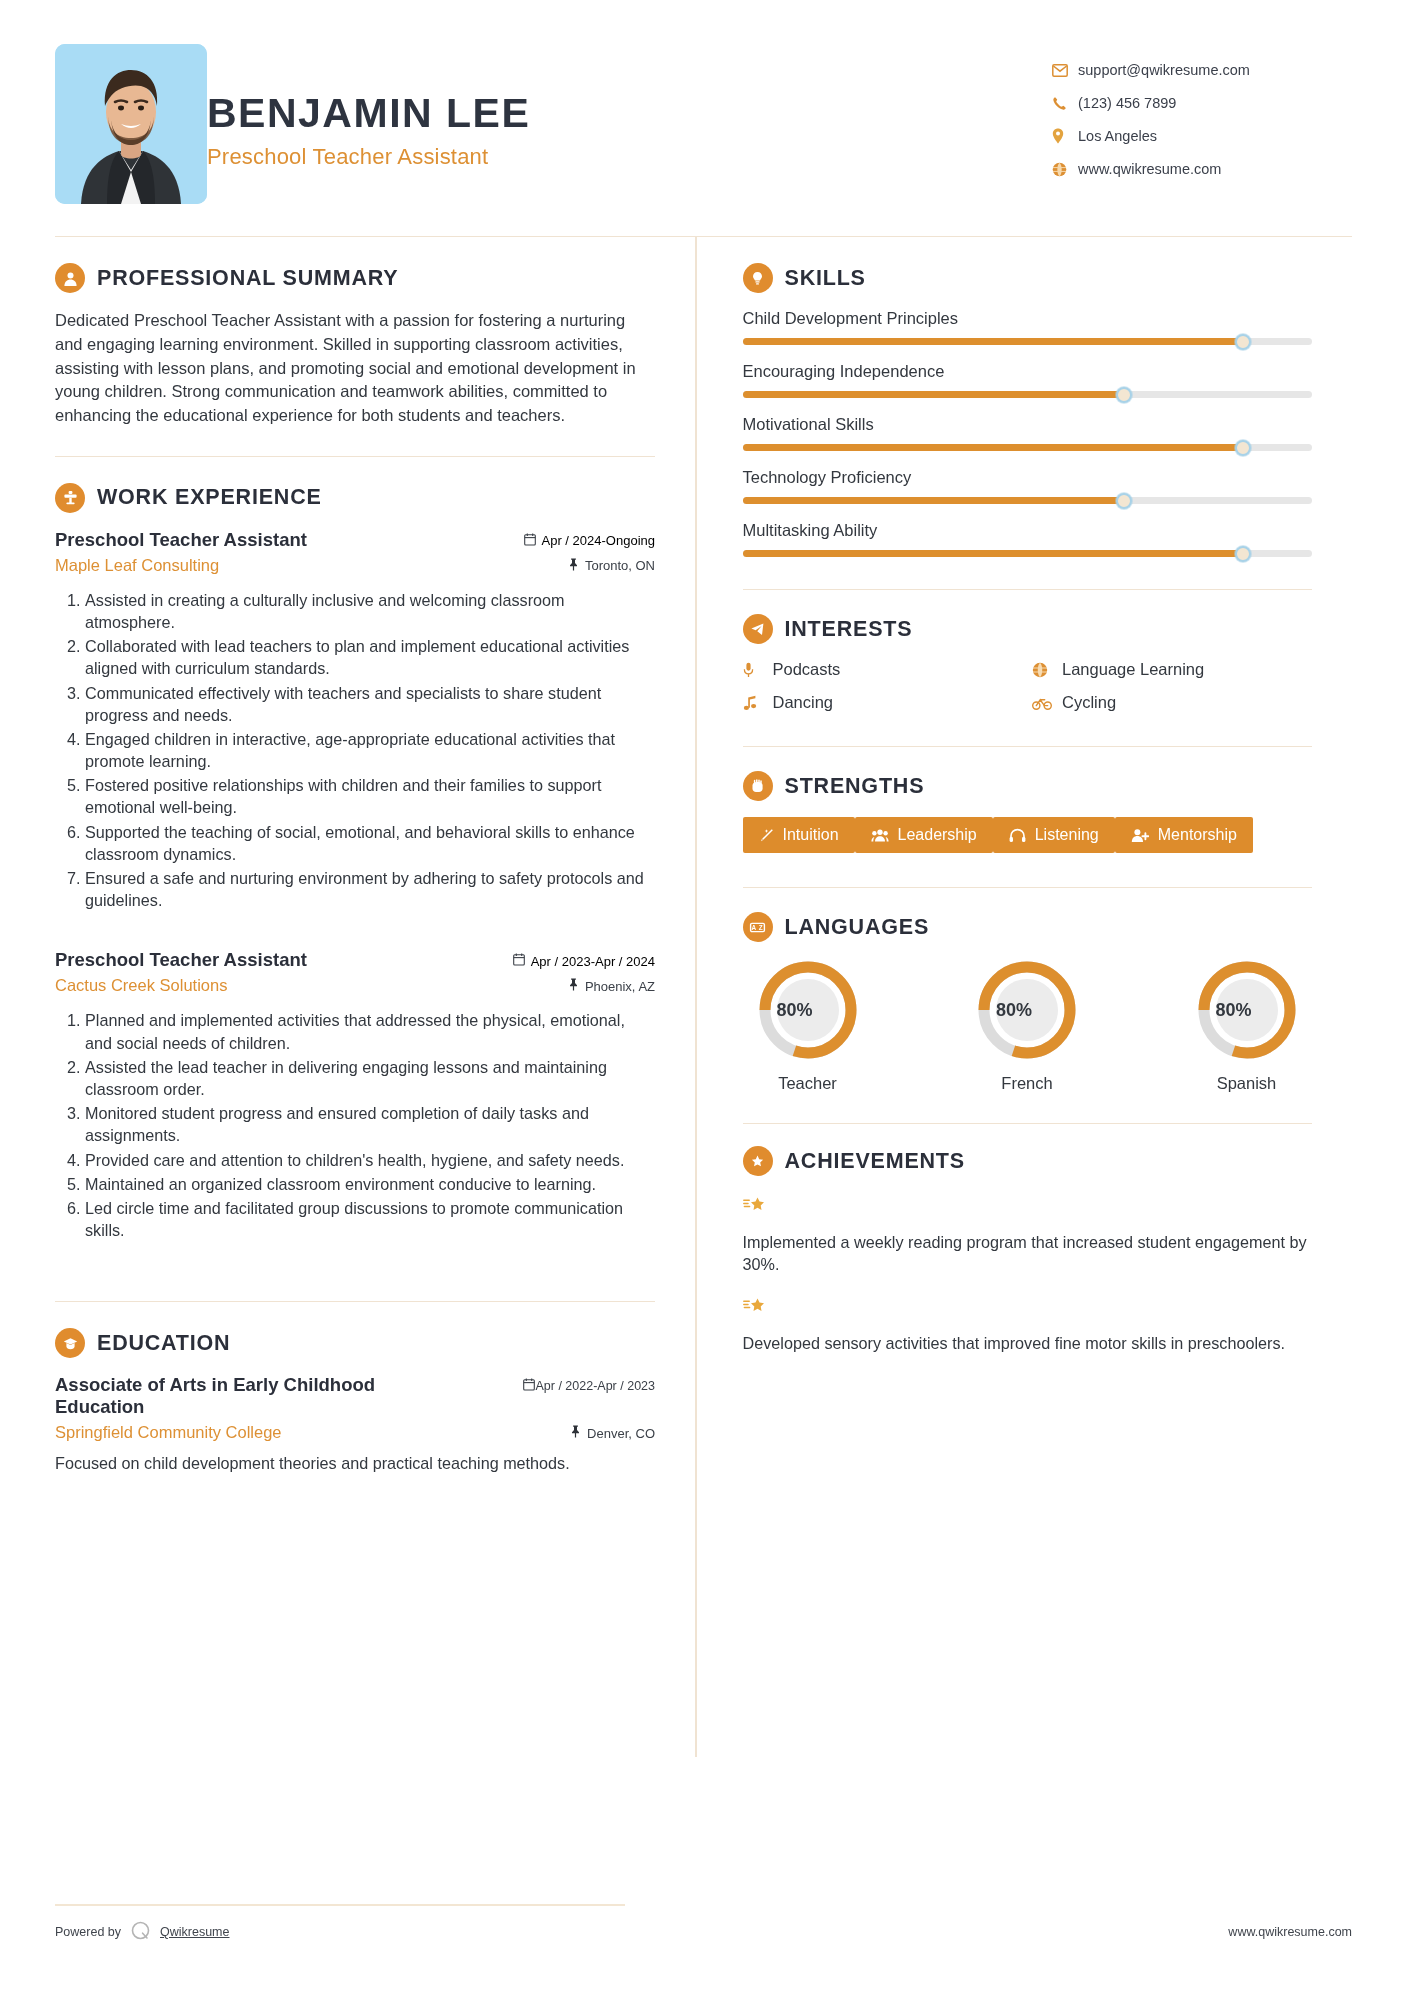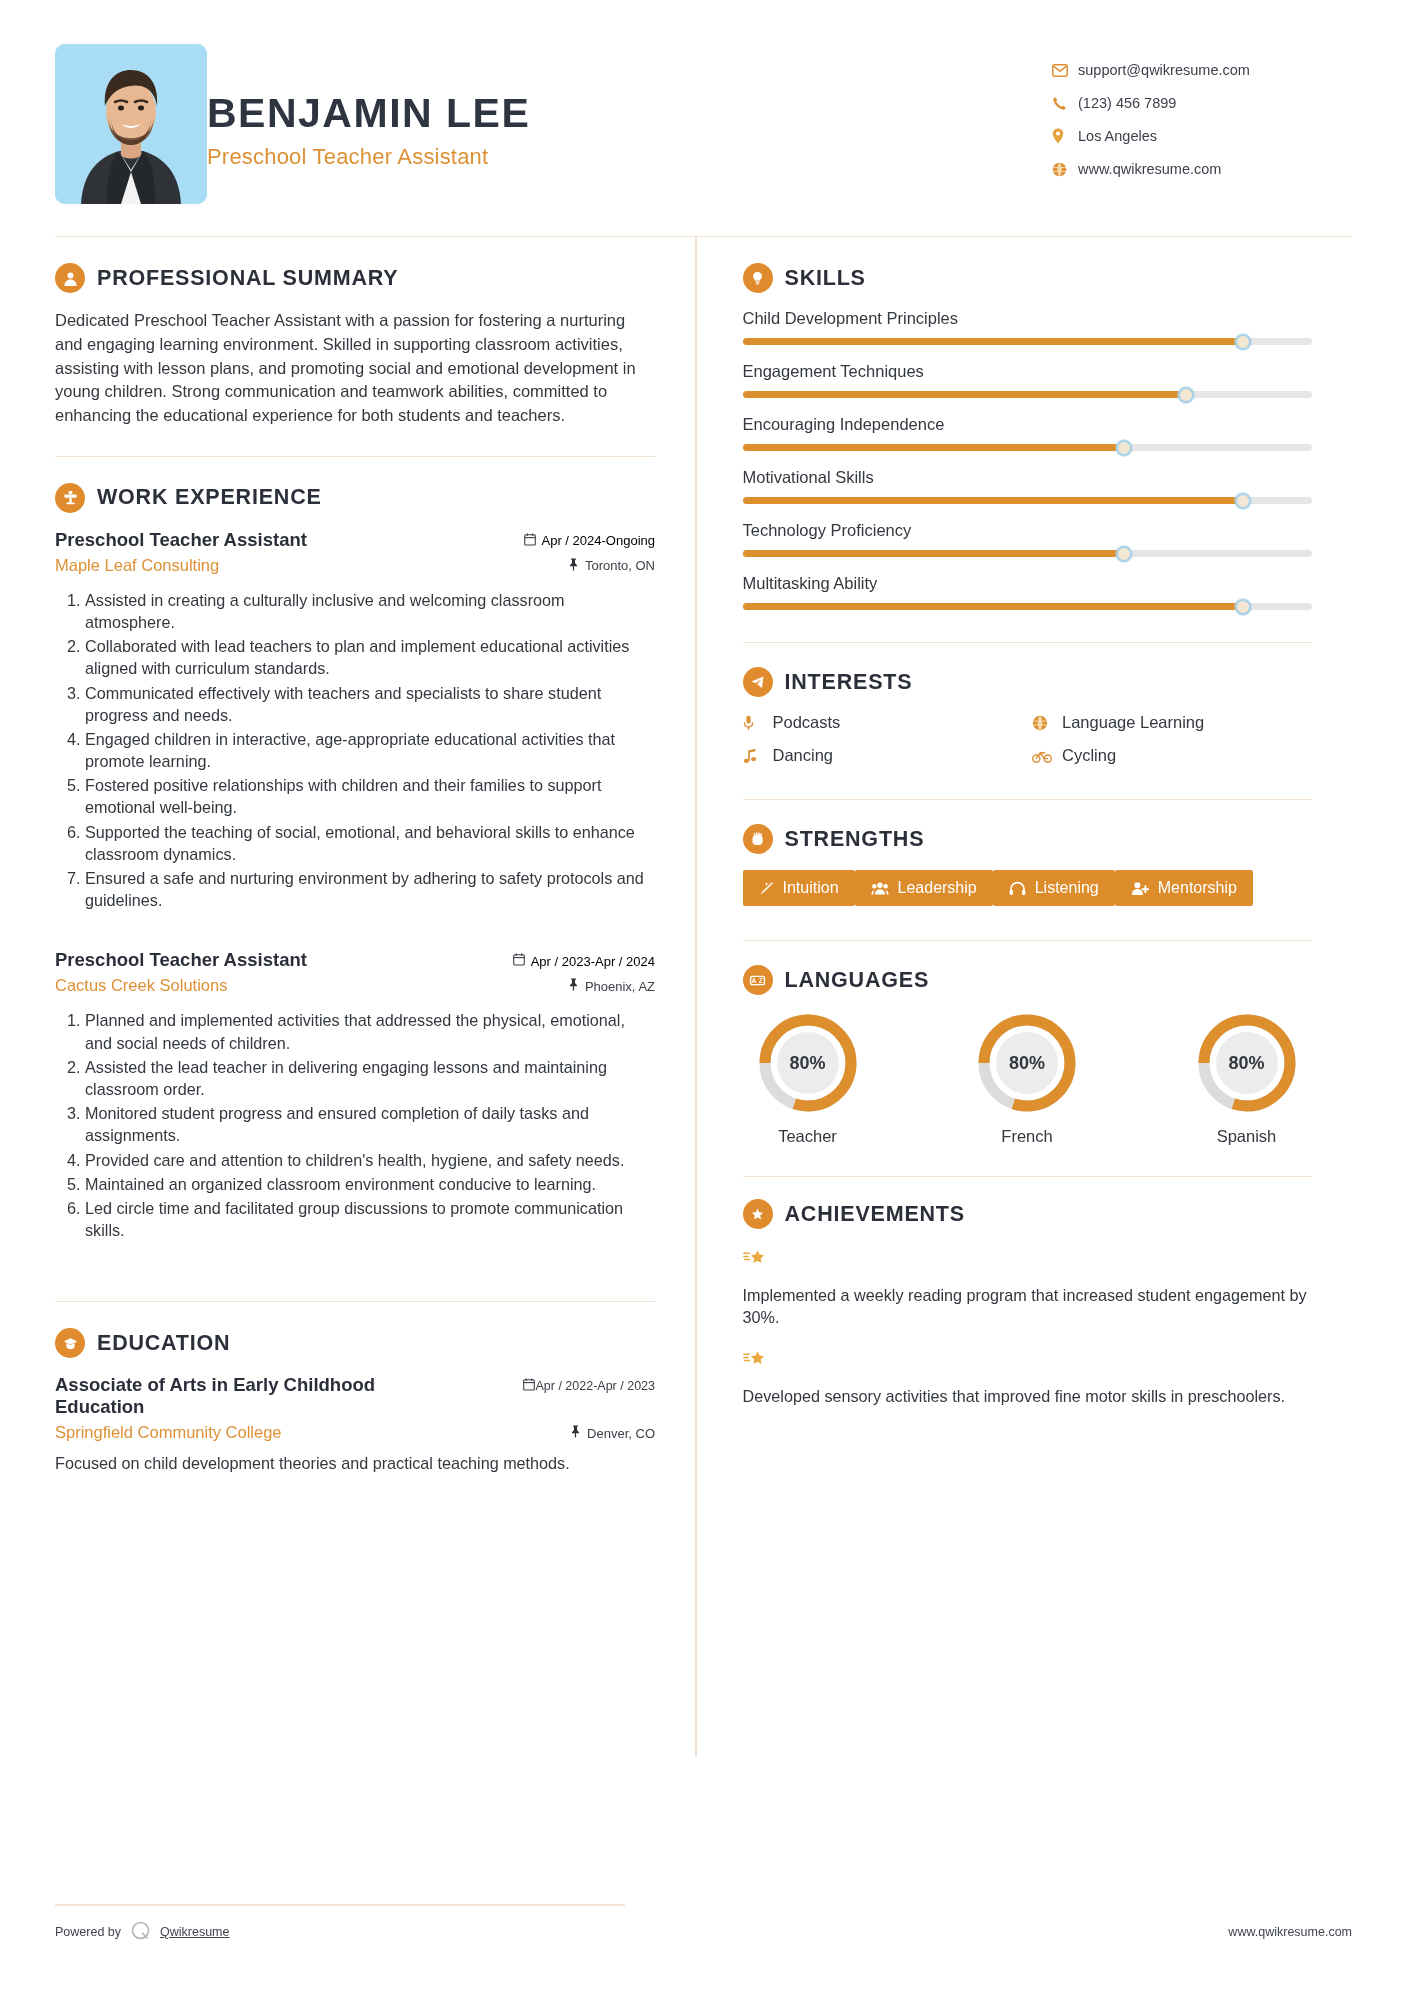--- a/index.html
+++ b/index.html
@@ -220,21 +220,21 @@
   .lang { text-align: center; width: 130px; }
   .donut { position: relative; width: 104px; height: 104px; margin: 0 auto; }
   .donut svg { display:block; transform: rotate(-90deg); }
   .donut-inner-circle {
     position: absolute;
     left: 50%; top: 50%;
     width: 62px; height: 62px;
     margin: -31px 0 0 -31px;
     border-radius: 50%;
     background: #ececec;
-    display: flex; align-items: center; justify-content: center;
+    display: flex; align-items: center; 
   }
   .donut-val { font-size: 18px; font-weight: bold; color: #33383f; }
   .lang-name { font-size: 16.5px; margin-top: 12px; color: #33383f; }
 
   
   .ach { display: flex; gap: 12px; margin-bottom: 18px; align-items: flex-start; flex-direction: column; }
   .ach-ico { flex: 0 0 24px; padding-top: 3px; }
   .ach-text { font-size: 16.2px; line-height: 1.36; color: #33383f; }
 
   
@@ -500,27 +500,20 @@
         </div>
 
         <div class="skill">
           <div class="skill-name">Child Development Principles</div>
           <div class="skill-track">
             <div class="skill-fill" style="width: 88%;"></div>
             <div class="skill-knob" style="left: 88%;"></div>
           </div>
         </div>
         <div class="skill">
-          <div class="skill-name">Engagement Techniques</div>
-          <div class="skill-track">
-            <div class="skill-fill" style="width: 78%;"></div>
-            <div class="skill-knob" style="left: 78%;"></div>
-          </div>
-        </div>
-        <div class="skill">
           <div class="skill-name">Encouraging Independence</div>
           <div class="skill-track">
             <div class="skill-fill" style="width: 67%;"></div>
             <div class="skill-knob" style="left: 67%;"></div>
           </div>
         </div>
         <div class="skill">
           <div class="skill-name">Motivational Skills</div>
           <div class="skill-track">
             <div class="skill-fill" style="width: 88%;"></div>

